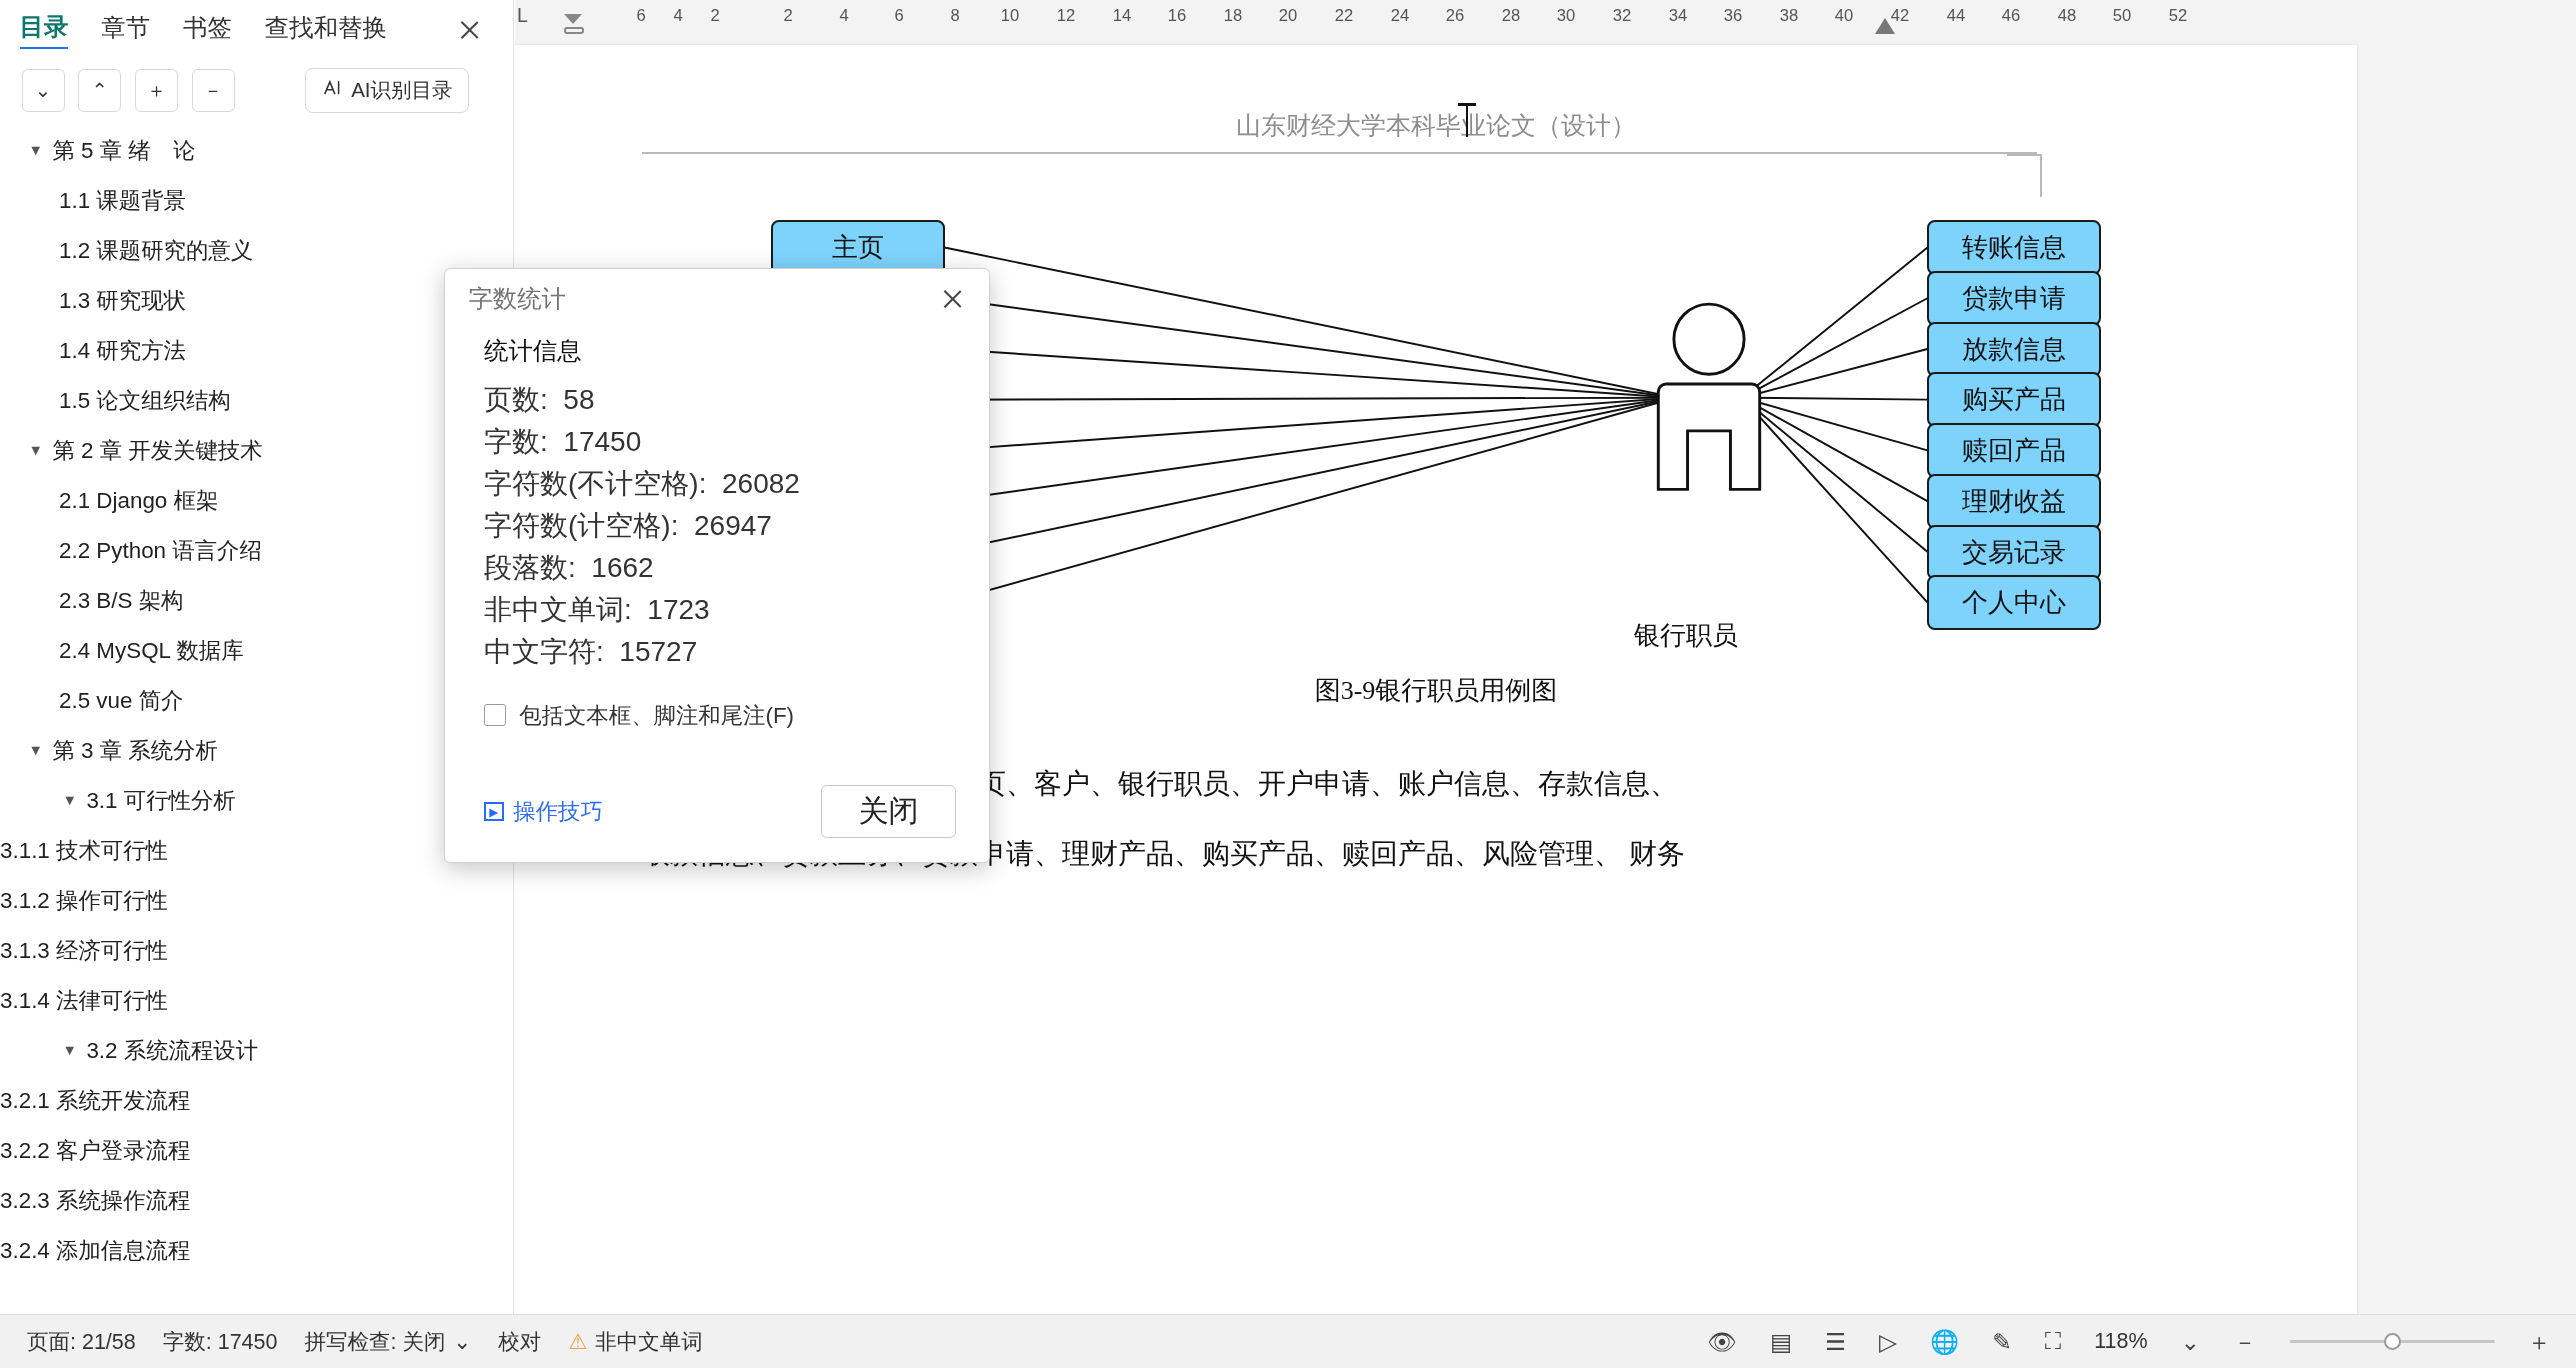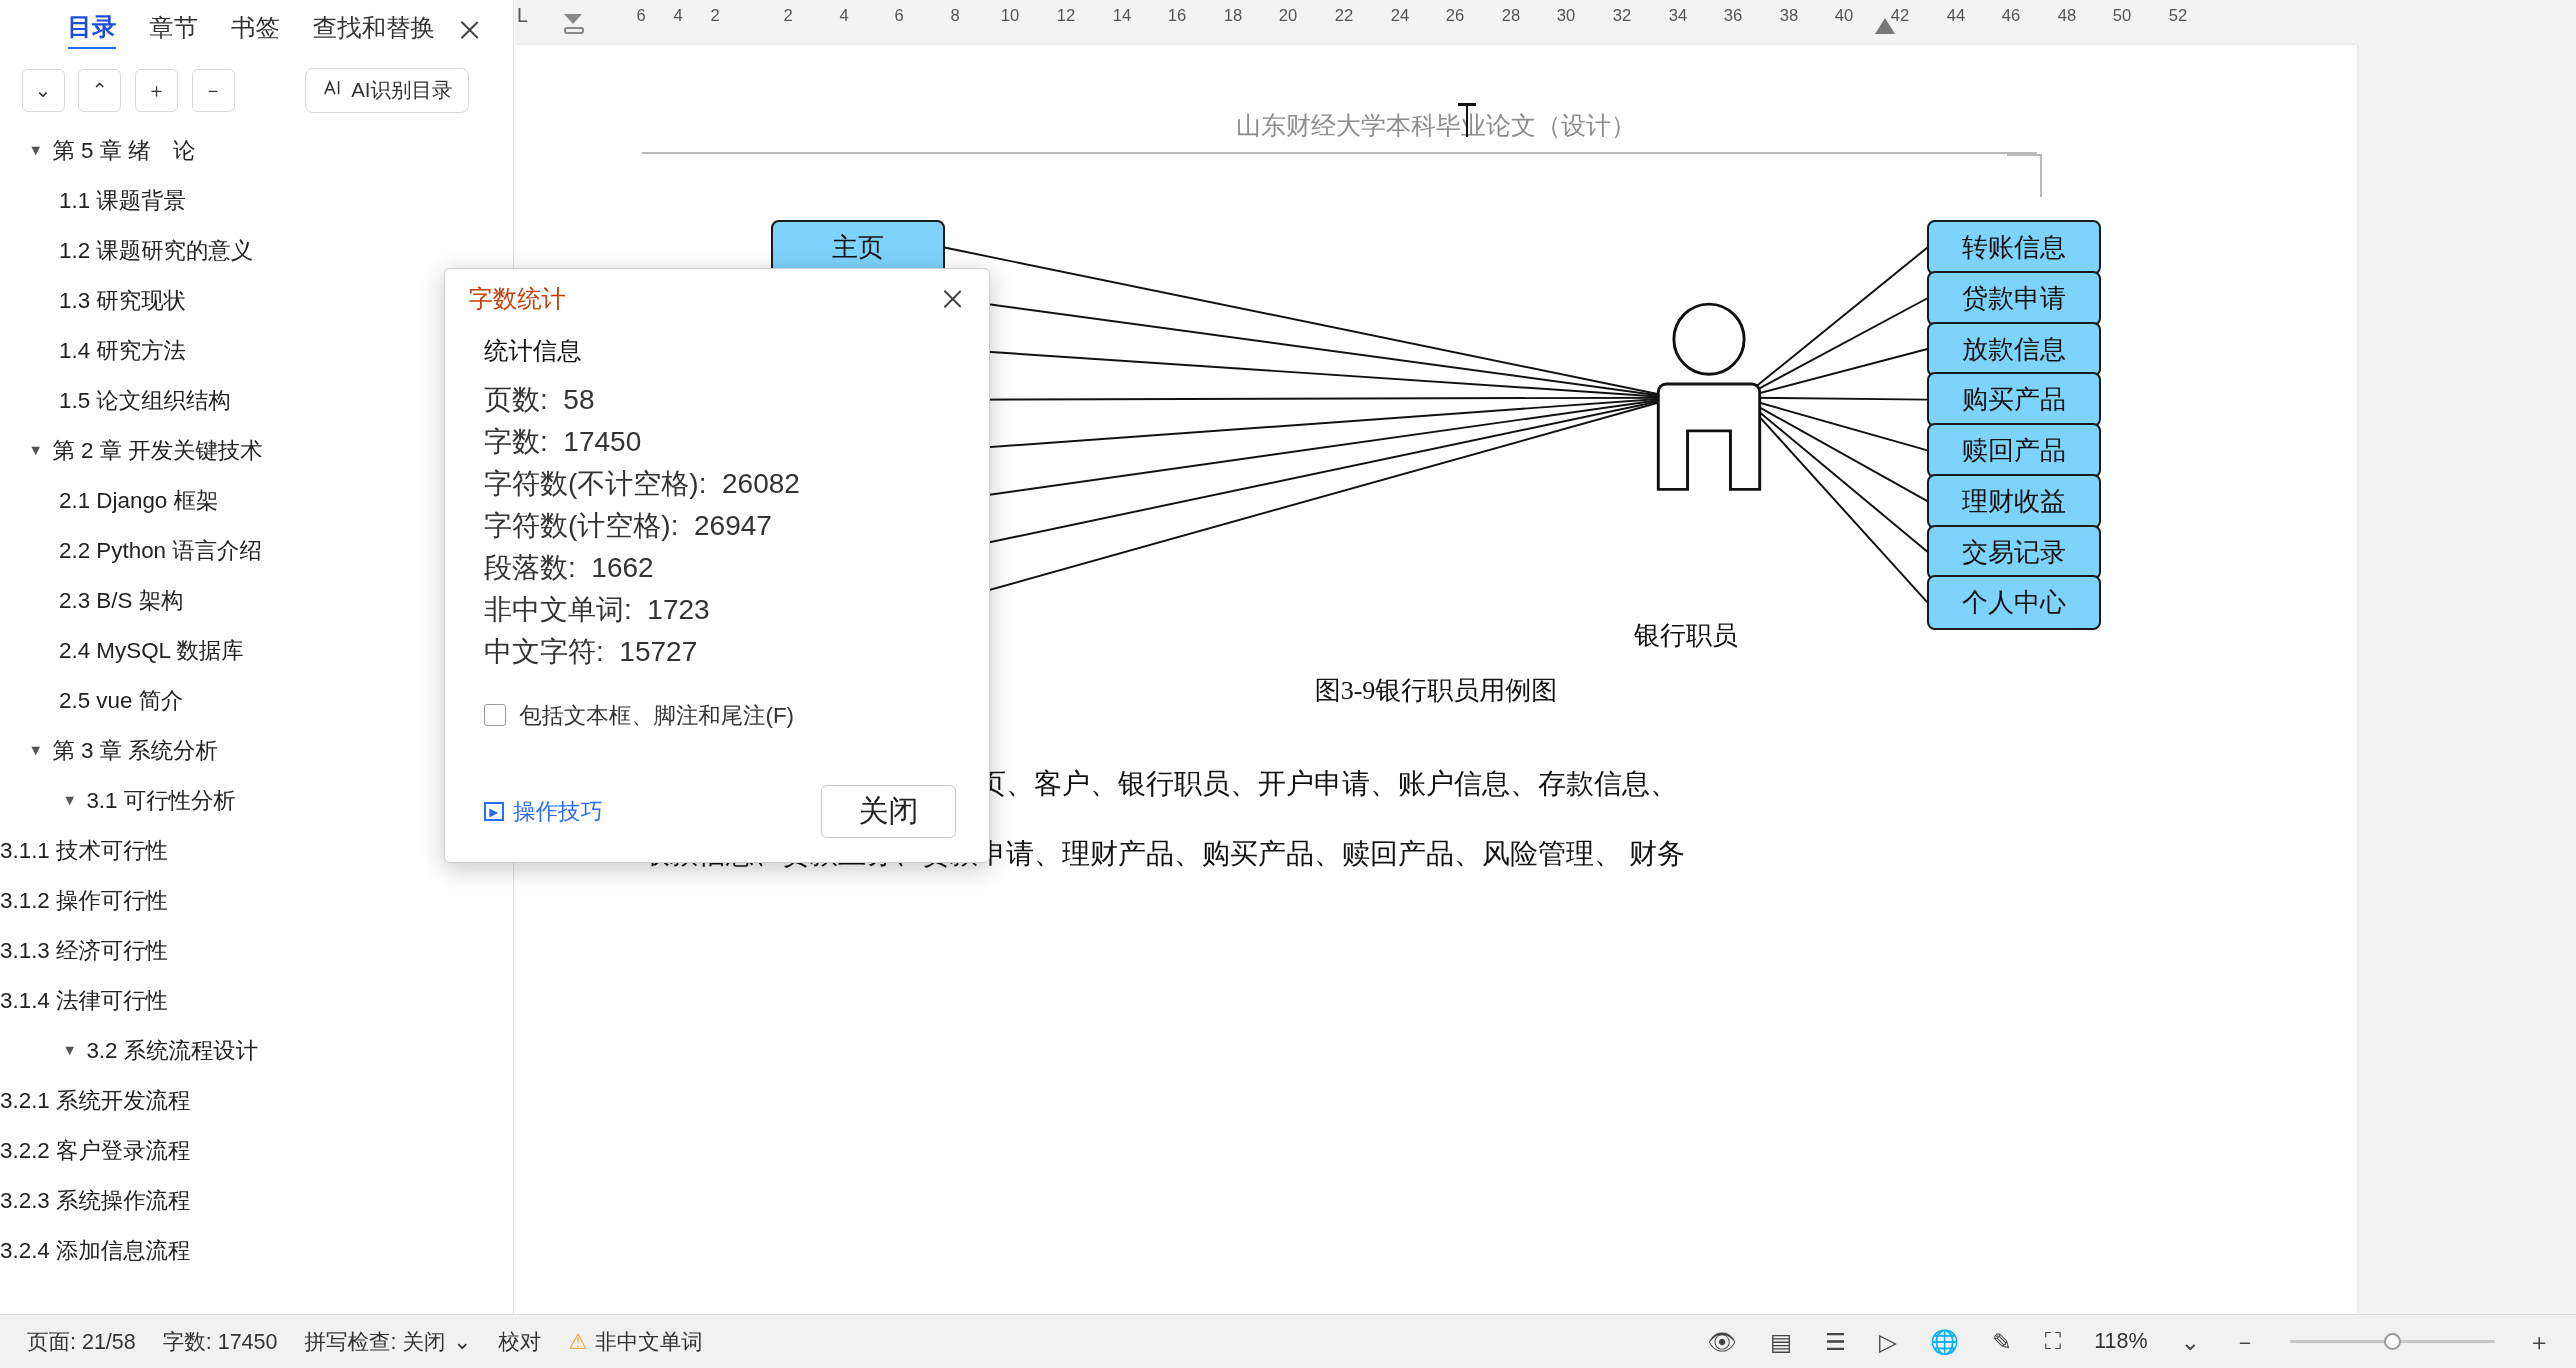--- a/index.html
+++ b/index.html
@@ -31,24 +31,23 @@
     position: relative;
   }
   .panel-tab {
     font-size: 24.4px;
     color: #333333;
     cursor: pointer;
     white-space: nowrap;
     padding-bottom: 3.9px;
   }
   .panel-tab.active {
-    color: #1d4ed8;
+    color: #0f766e;
     font-weight: bold;
     border-bottom: 2.9px solid #2a6df5;
-    margin-left: 48px;
   }
   #panel-close {
     position: absolute; right: 29px; top: 15.6px;
     width: 29px; height: 29px;
     cursor: pointer;
   }
   #panel-close::before, #panel-close::after {
     content: ""; position: absolute;
     left: 2.9px; top: 13.7px;
     width: 23.4px; height: 2px;
@@ -241,21 +240,21 @@
     width: 546px; height: 595px;
     background: #ffffff;
     border: 1px solid #d0d0d0;
     border-radius: 5.9px;
     box-shadow: 0 5.9px 25px rgba(0,0,0,0.22);
   }
   #wc-titlebar {
     height: 60px;
     display: flex; align-items: center;
     padding-left: 23.4px;
-    font-size: 24.4px; color: #c2410c;
+    font-size: 24.4px; color: #737373;
     position: relative;
   }
   #wc-close {
     position: absolute; right: 21.5px; top: 15.6px;
     width: 29px; height: 29px; cursor: pointer;
   }
   #wc-close::before, #wc-close::after {
     content: ""; position: absolute;
     left: 2.9px; top: 13.7px; width: 23.4px; height: 2px; background: #444;
   }

